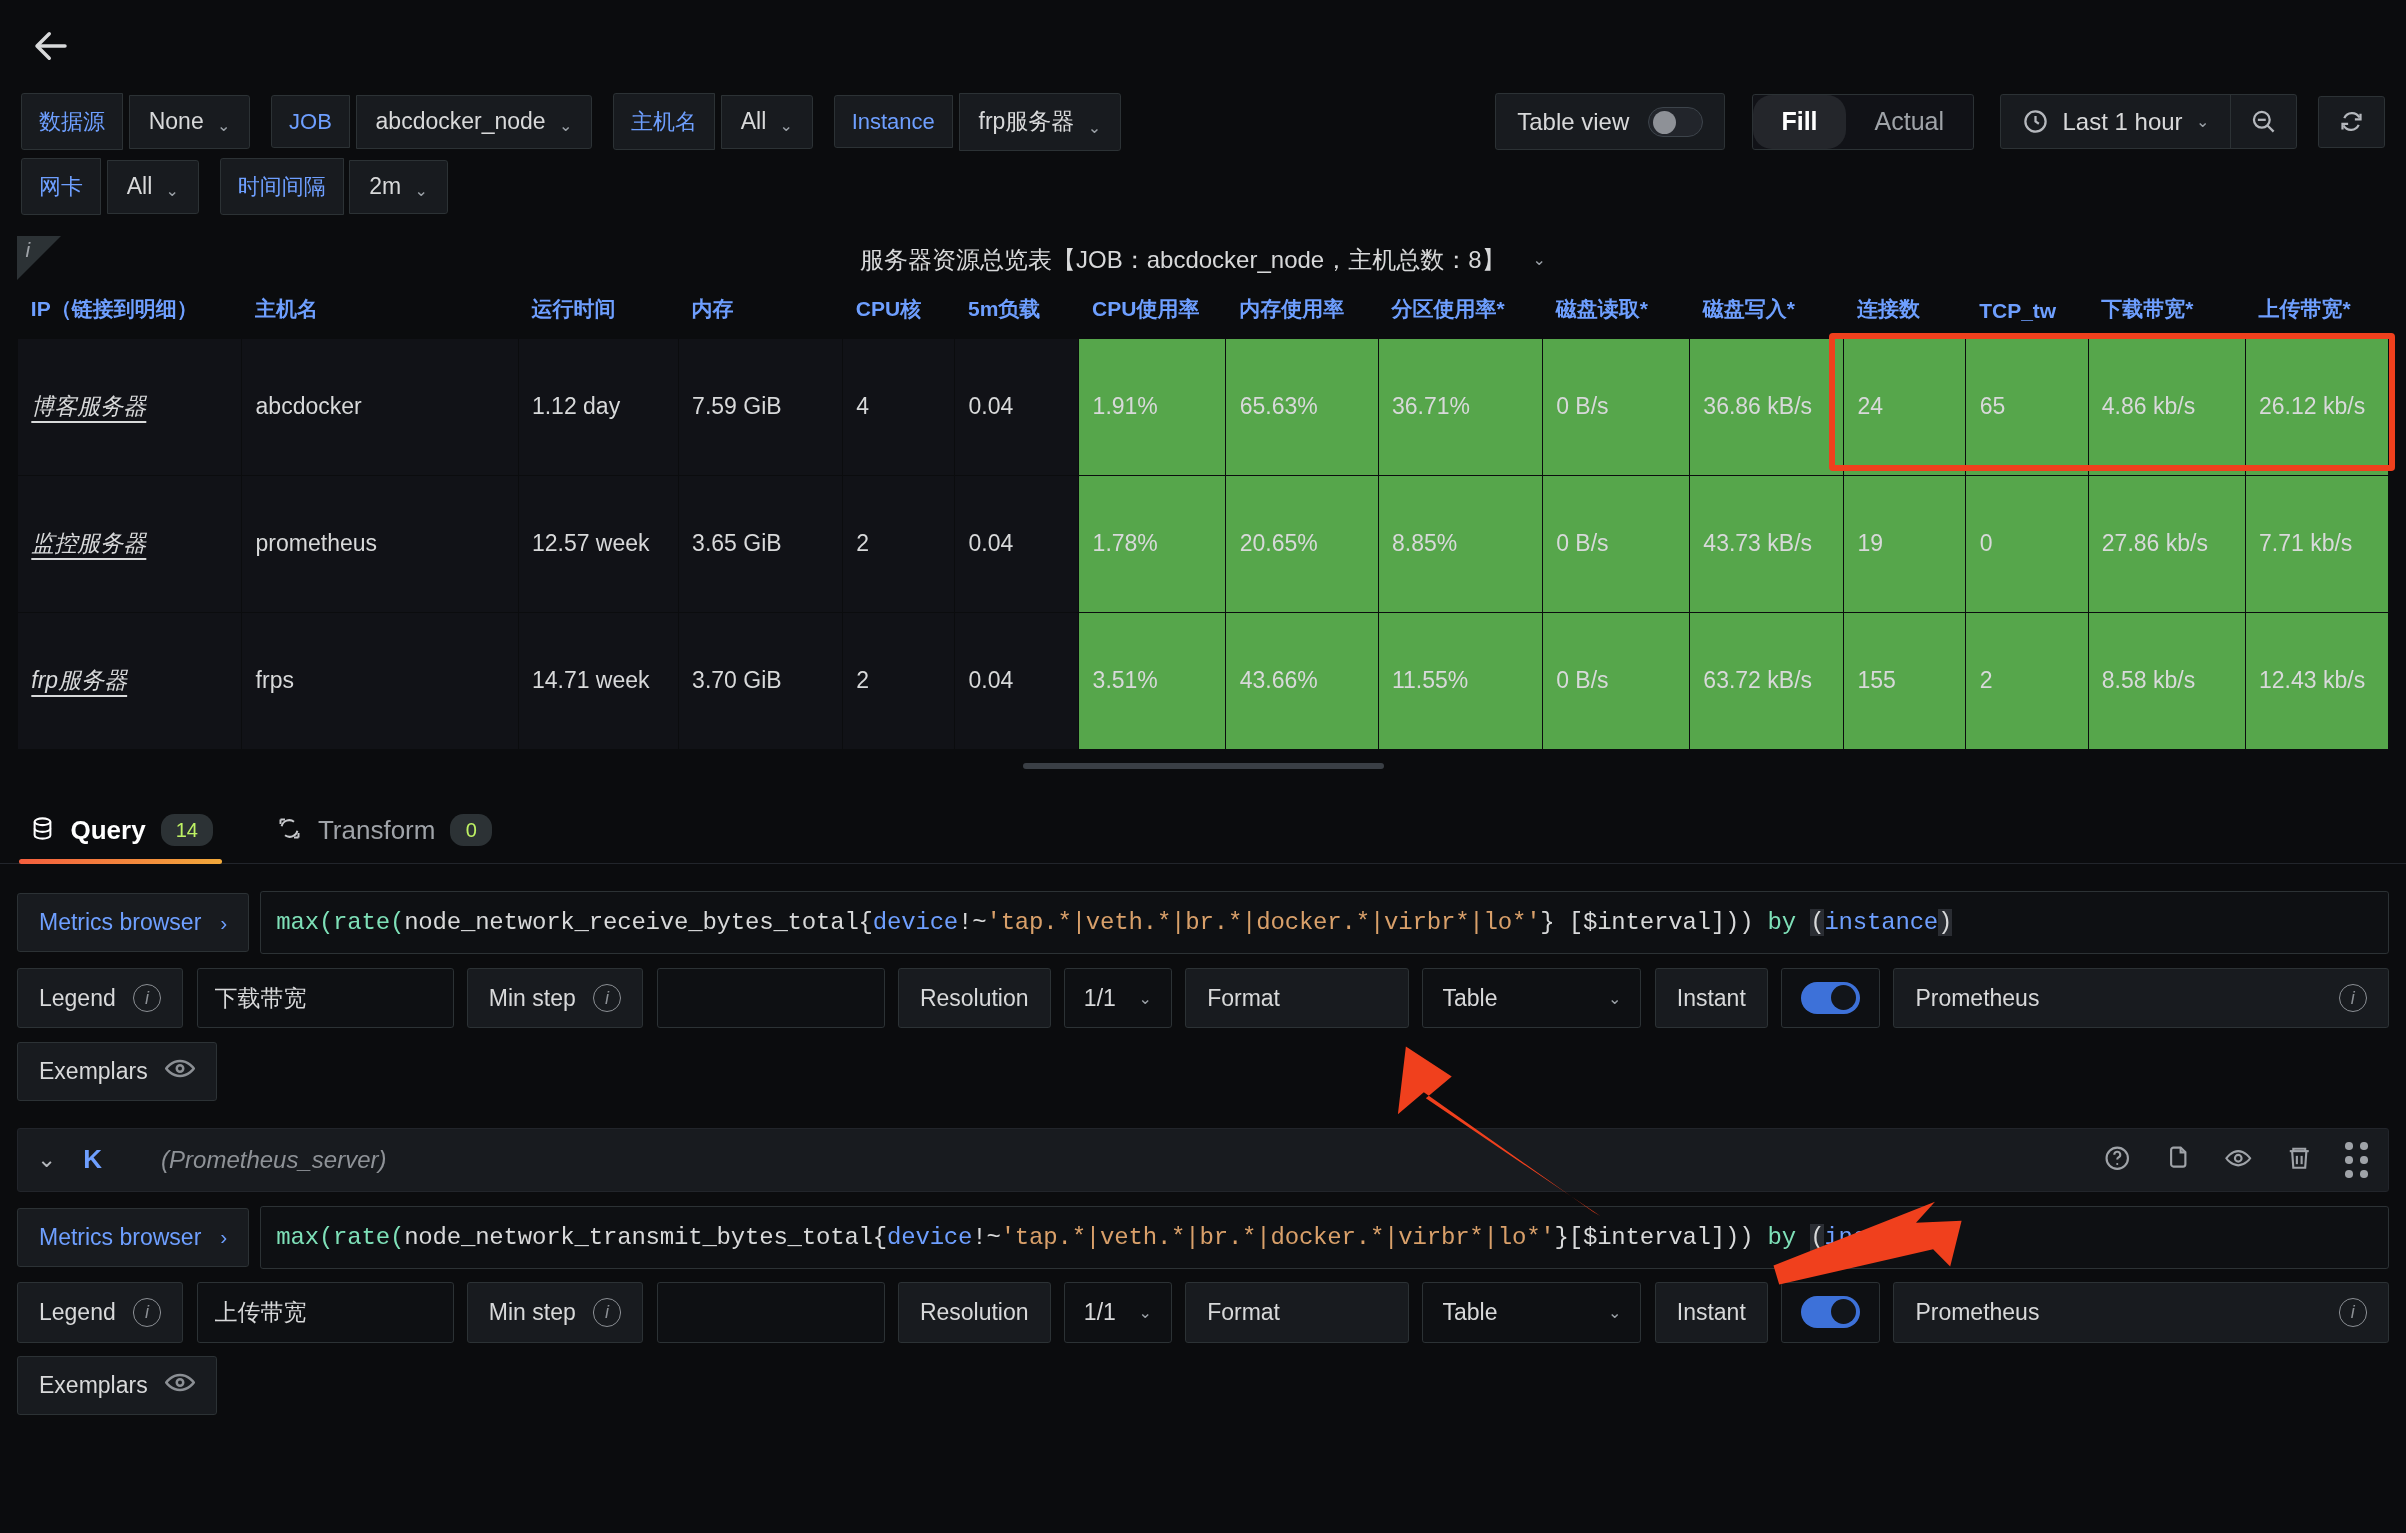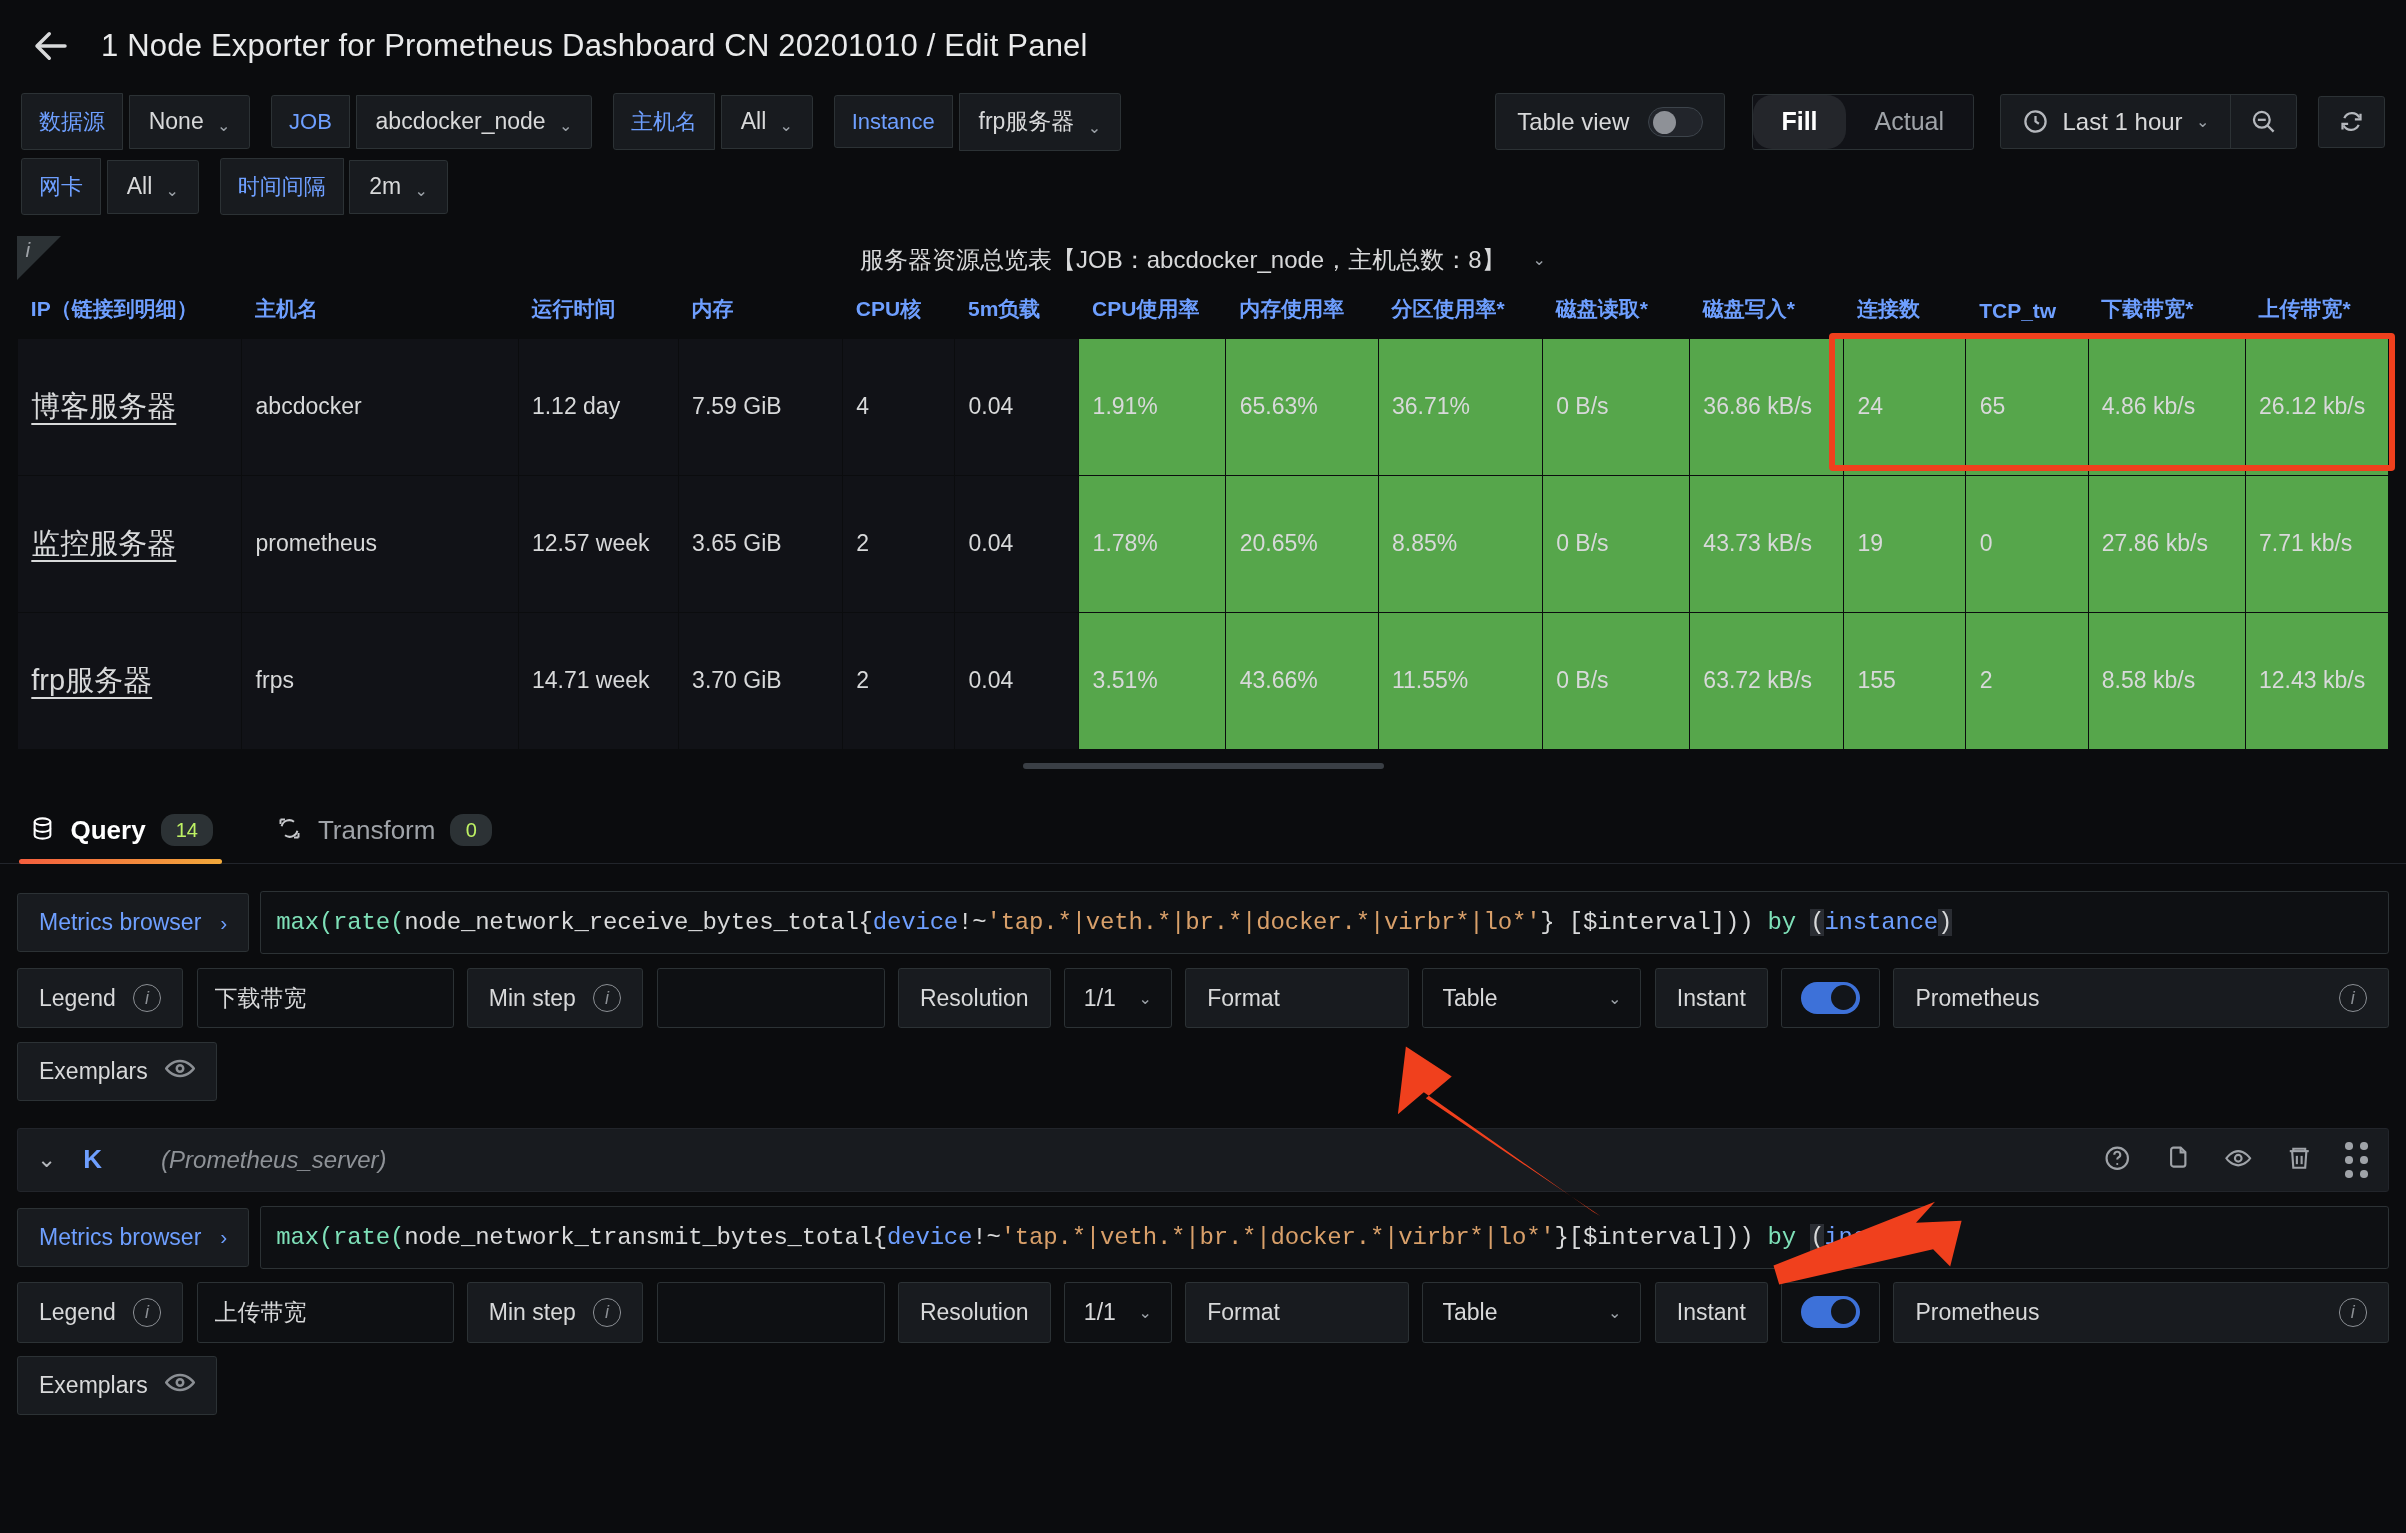--- a/index.html
+++ b/index.html
@@ -82,21 +82,21 @@
     color: #6e9fff; font-size: 21px; font-weight: 600; text-align: left;
     padding: 9.5px 13.3px 15px 13.3px; white-space: nowrap; vertical-align: bottom;
   }
   table.res td {
     font-size: 23px; color: #d8d9da; padding: 13.3px; vertical-align: middle;
     border: 1px solid #0b0c0e; height: 137px;
   }
   table.res tbody tr td:nth-child(-n+7) { background: #111217; }
   td.green { background: #56a64b !important; color: #ffffff; }
   td.linkcell { vertical-align: top; padding-top: 15px; }
-  td.linkcell a { color: #d8d9da; text-decoration: underline; text-underline-offset: 6.7px; font-size: 29px; }
+  td.linkcell a { color: #d8d9da; text-decoration: underline; text-underline-offset: 6.7px; font-size: 23px; font-style: italic; }
 
   
   col.c0{width:224px;} col.c1{width:276px;} col.c2{width:160px;} col.c3{width:164px;}
   col.c4{width:112px;} col.c5{width:124px;} col.c6{width:147px;} col.c7{width:152px;}
   col.c8{width:164px;} col.c9{width:147px;} col.c10{width:154px;} col.c11{width:122px;}
   col.c12{width:122px;} col.c13{width:157px;} col.c14{width:143px;}
 
   .hscroll { margin: 13.3px auto 0 auto; width: 361px; height: 5.7px; background: #3a3f45; border-radius: 2.9px; }
 
   .red-box {
@@ -188,21 +188,20 @@
 
 <div class="page">
 
   <div class="topbar">
     <div class="back-arrow">
       <svg viewBox="0 0 24 24" fill="none" stroke-width="2" stroke-linecap="round" stroke-linejoin="round">
         <line x1="20" y1="12" x2="5" y2="12"></line>
           <polyline points="11 19 4 12 11 5"></polyline>
       </svg>
     </div>
-    <div class="page-title">1 Node Exporter for Prometheus Dashboard CN 20201010 / Edit Panel</div>
   </div>
 
   <div class="varbar row1">
     <div class="vlabel">数据源</div>
     <div class="vsel">
       <span>None</span>
       <span class="caret">⌄</span>
     </div>
 
     <div class="vlabel">JOB</div>

